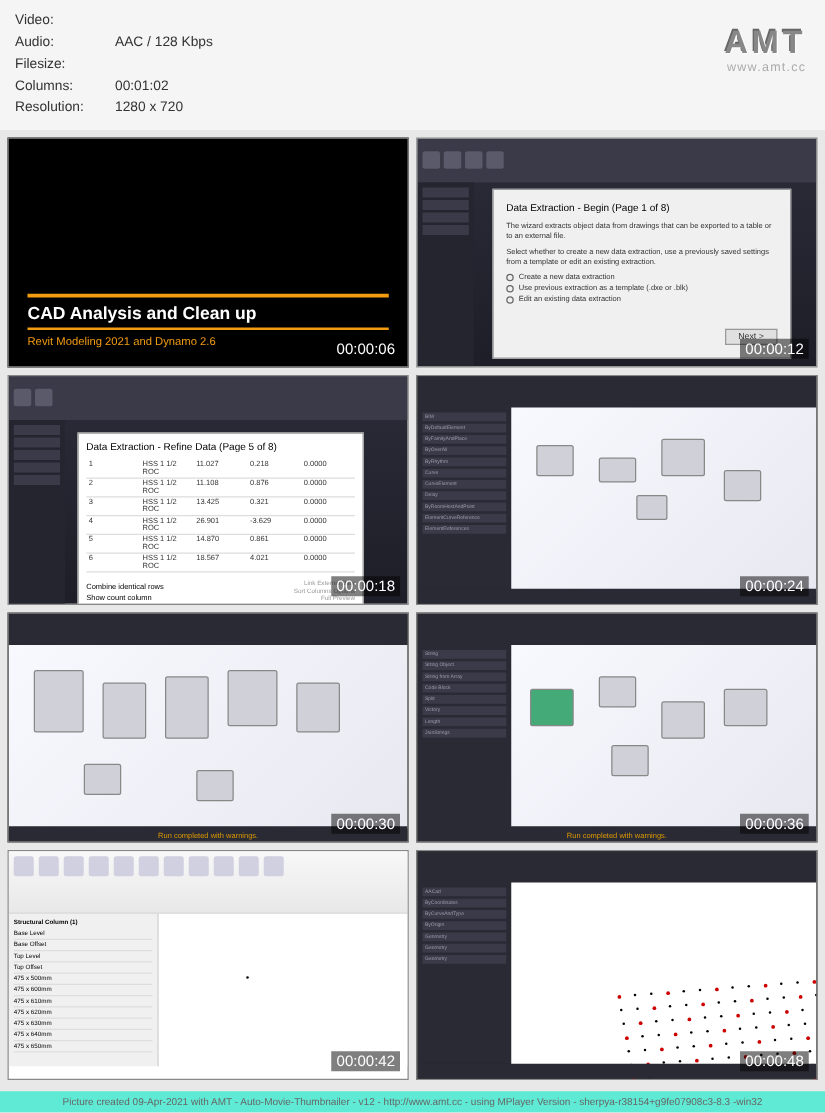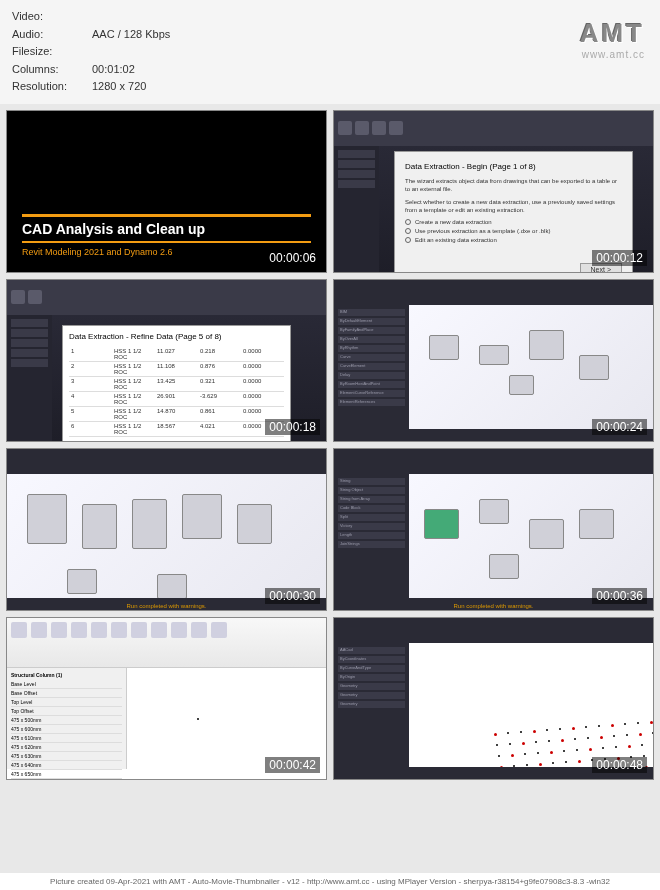--- a/index.html
+++ b/index.html
@@ -48,21 +48,21 @@
     .grid {
       display: grid;
       grid-template-columns: 1fr 1fr;
       gap: 6px;
       padding: 6px;
     }
     .thumb {
       position: relative;
       background: #2a2a2a;
       border: 1px solid #888;
-      height: 163px;
+      height: 184px;
       overflow: hidden;
       text-decoration: underline;
     }
     .timestamp {
       position: absolute;
       right: 6px;
       bottom: 6px;
       color: #fff;
       font-size: 12px;
       background: rgba(0,0,0,0.5);
@@ -302,21 +302,21 @@
     }
     .footer {
       position: absolute;
       bottom: 0;
       left: 0;
       right: 0;
       text-align: center;
       font-size: 8px;
       color: #666;
       padding: 4px;
-      background: #ffffff;
+      background: #5eead4;
     }
     .fz0{font-size:5px;color:#999}
     .warn{color:#d90;font-size:6px;position:absolute;bottom:1px;left:50%;transform:translateX(-50%)}
   </style>
 </head>
 <body>
 
 <div class="header">
   <div class="header-row">
     <span class="header-label">Video:</span>

